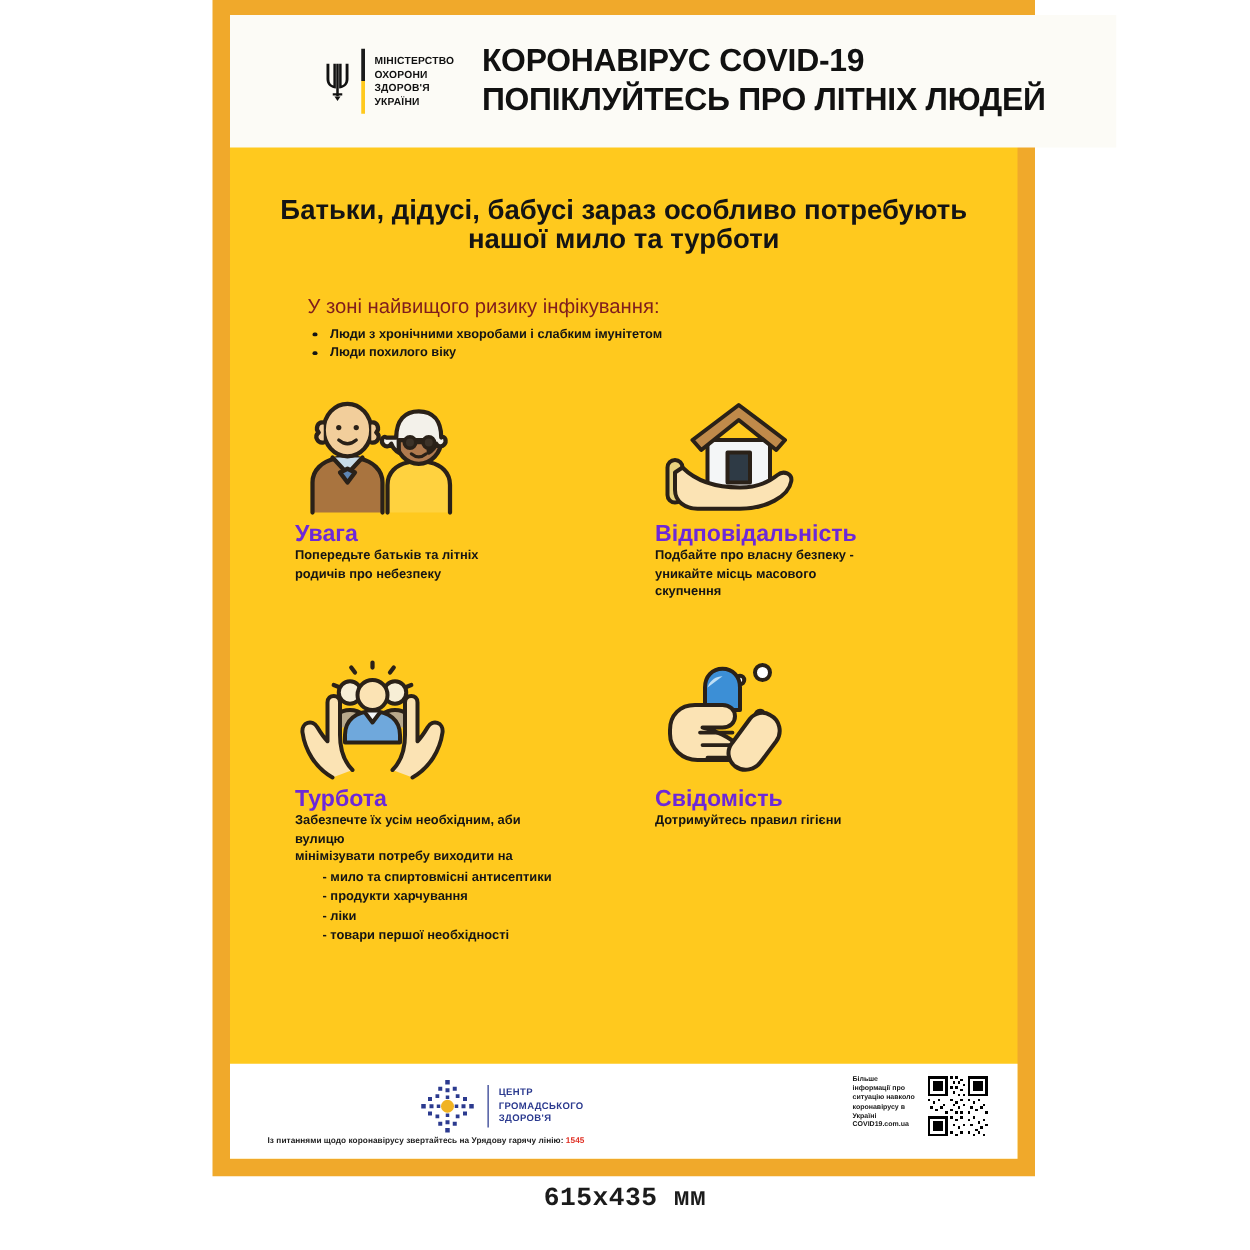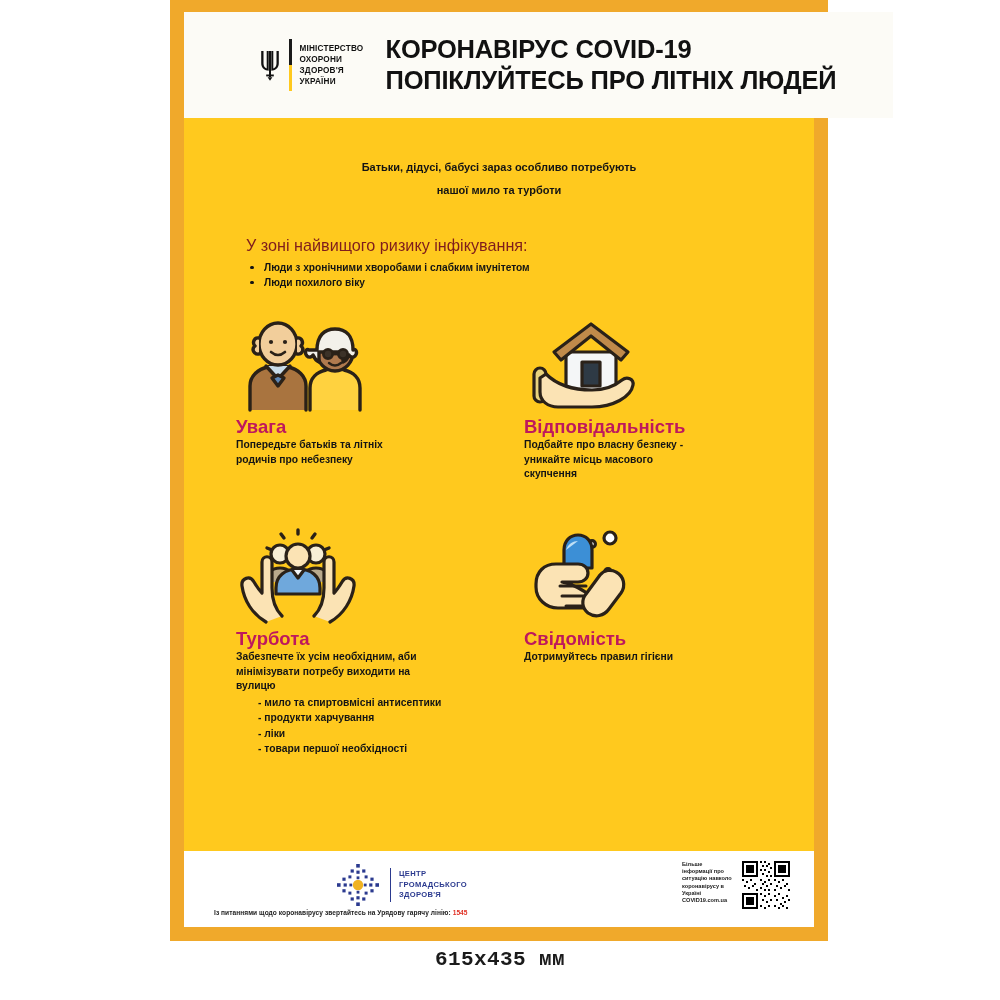--- a/index.html
+++ b/index.html
@@ -36,42 +36,42 @@
   }
   #poster-title{
     margin-left:11px;color:#111;font-weight:bold;
     font-size:25.5px;line-height:31px;letter-spacing:-0.2px;
   }
   #poster-title .t-line{display:block;white-space:nowrap;}
   
   #poster-body{position:absolute;left:0;top:106px;width:630px;height:733px;}
   #intro{
     position:absolute;left:38px;top:38px;width:554px;text-align:center;
-    font-size:11px;font-weight:bold;line-height:23px;color:#141414;
+    font-size:22px;font-weight:bold;line-height:23px;color:#141414;
   }
   #intro .i-line{display:block;}
   #risk-block{position:absolute;left:62px;top:118px;width:520px;}
   #risk-title{font-size:16.2px;font-weight:normal;color:#7f1d1d;margin-bottom:5px;}
   .risk-item{
     font-size:10.2px;font-weight:bold;color:#141414;line-height:15px;
     position:relative;padding-left:18px;
   }
   .risk-item .dot{
     position:absolute;left:4px;top:5.5px;width:3.6px;height:3.6px;
     background:#141414;border-radius:50%;
   }
   
   .card{position:absolute;}
   #card-uvaga{left:52px;top:198px;width:250px;}
   #card-vidp{left:340px;top:198px;width:260px;}
   #card-turbota{left:52px;top:410px;width:280px;}
   #card-svid{left:340px;top:410px;width:260px;}
   .card-icon{height:96px;display:block;}
   .card-title{
-    font-size:18.5px;font-weight:bold;color:#be185d;margin-top:4px;line-height:21px;
+    font-size:18.5px;font-weight:bold;color:#6d28d9;margin-top:4px;line-height:21px;
   }
   .card-text{
     font-size:10.3px;font-weight:bold;color:#141414;line-height:14.6px;margin-top:1px;
   }
   .card-text .c-line{display:block;}
   .sub-list{margin-top:1px;padding-left:22px;}
   .sub-item{font-size:10.3px;font-weight:bold;color:#141414;line-height:15.5px;}
   
   #footer-band{
     position:absolute;left:0;top:839px;width:630px;height:76px;background:#ffffff;
@@ -243,22 +243,22 @@
               <path d="M56 42 l6 8 6-8" fill="#F4F6F7"></path>
 
               <path d="M30 94 c-14 -8 -22 -22 -24 -36 c-1 -8 8 -11 12 -4 c3 5 6 9 8 11 V34 c0 -7 10 -7 10 0 v26 c0 12 4 22 10 28" fill="#FBE3B4"></path>
               <path d="M94 94 c14 -8 22 -22 24 -36 c1 -8 -8 -11 -12 -4 c-3 5 -6 9 -8 11 V34 c0 -7 -10 -7 -10 0 v26 c0 12 -4 22 -10 28" fill="#FBE3B4"></path>
             </g>
           </svg>
         </span>
         <div class="card-title">Турбота</div>
         <div class="card-text">
           <span class="c-line">Забезпечте їх усім необхідним, аби</span>
+          <span class="c-line">вулицю</span>
           <span class="c-line">мінімізувати потребу виходити на</span>
-          <span class="c-line">вулицю</span>
         </div>
         <div class="sub-list">
           <div class="sub-item">- мило та спиртовмісні антисептики</div>
           <div class="sub-item">- продукти харчування</div>
           <div class="sub-item">- ліки</div>
           <div class="sub-item">- товари першої необхідності</div>
         </div>
       </div>
 
       <div class="card" id="card-svid">

